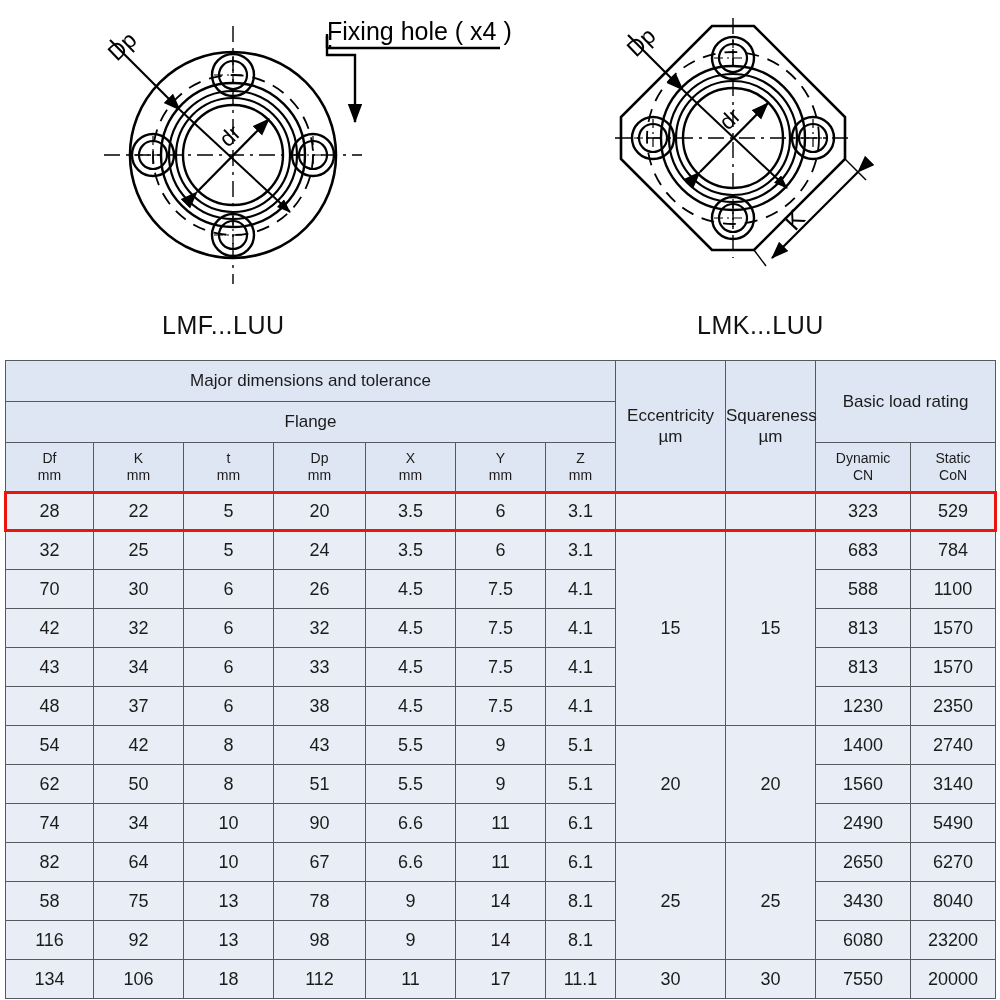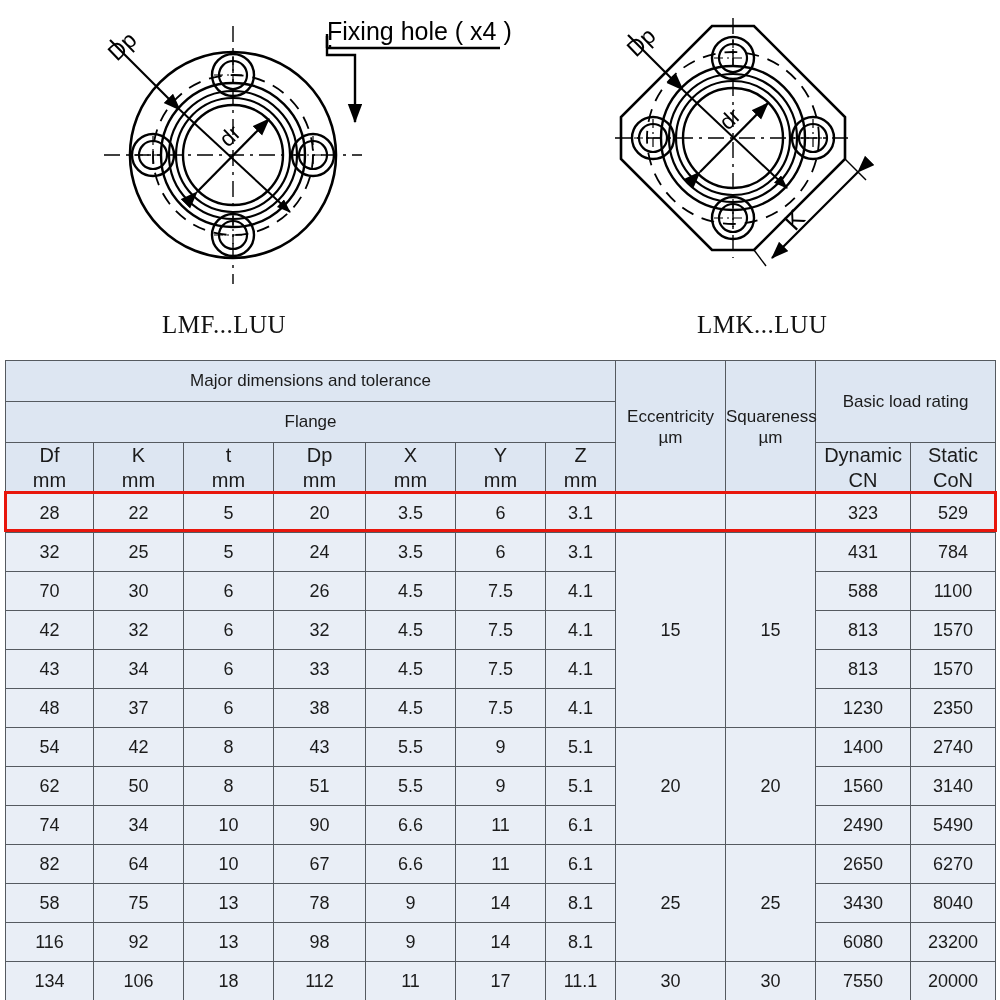--- a/index.html
+++ b/index.html
@@ -24,21 +24,20 @@
     width: 1000px;
     height: 305px;
   }
   #drawings svg { display: block; }
 
   .caption-row {
     position: absolute;
     left: 0; top: 305px;
     width: 1000px;
     height: 50px;
-    font-family: Liberation Serif, serif;
   }
   .caption {
     position: absolute;
     font-size: 25px;
     letter-spacing: 0.5px;
     color: #111;
     white-space: nowrap;
   }
   .caption.lmf { left: 162px; top: 6px; }
   .caption.lmk { left: 697px; top: 6px; }
@@ -65,21 +64,21 @@
     color: #1b1b1b;
     padding: 0;
   }
   table.spec thead th {
     background: #dde6f2;
     font-size: 17px;
     line-height: 1.25;
   }
   table.spec thead th.grp { height: 40px; }
   table.spec thead th.unitcol { font-size: 17px; }
-  table.spec thead th.sub { height: 48px; font-size: 20px; }
+  table.spec thead th.sub { height: 48px; font-size: 14px; }
   table.spec tbody td {
     height: 38px;
     font-size: 18px;
   }
   .colhead-name { display: block; }
   .colhead-unit { display: block; }
 
   
   #highlight-box {
     position: absolute;
@@ -330,21 +329,21 @@
         <tr>
           <td>32</td>
           <td>25</td>
           <td>5</td>
           <td>24</td>
           <td>3.5</td>
           <td>6</td>
           <td>3.1</td>
           <td rowspan="5">15</td>
           <td rowspan="5">15</td>
-          <td>431</td>
+          <td>683</td>
           <td>784</td>
         </tr>
         <tr>
           <td>70</td>
           <td>30</td>
           <td>6</td>
           <td>26</td>
           <td>4.5</td>
           <td>7.5</td>
           <td>4.1</td>

